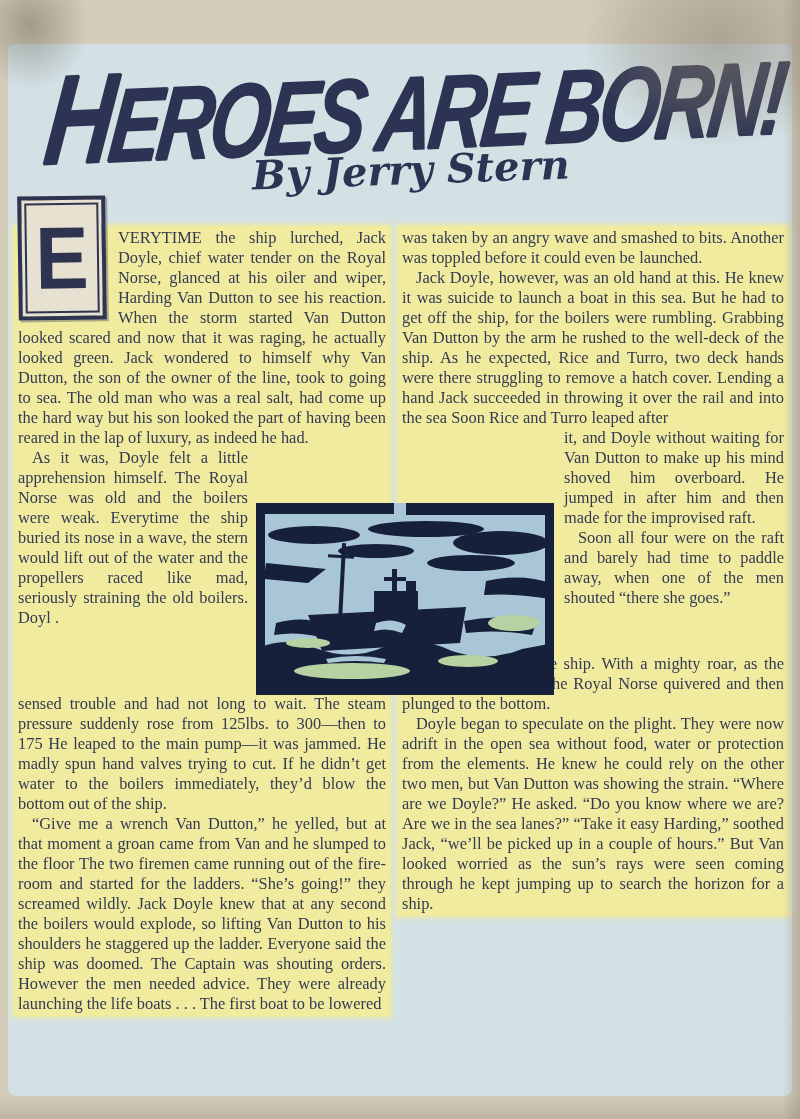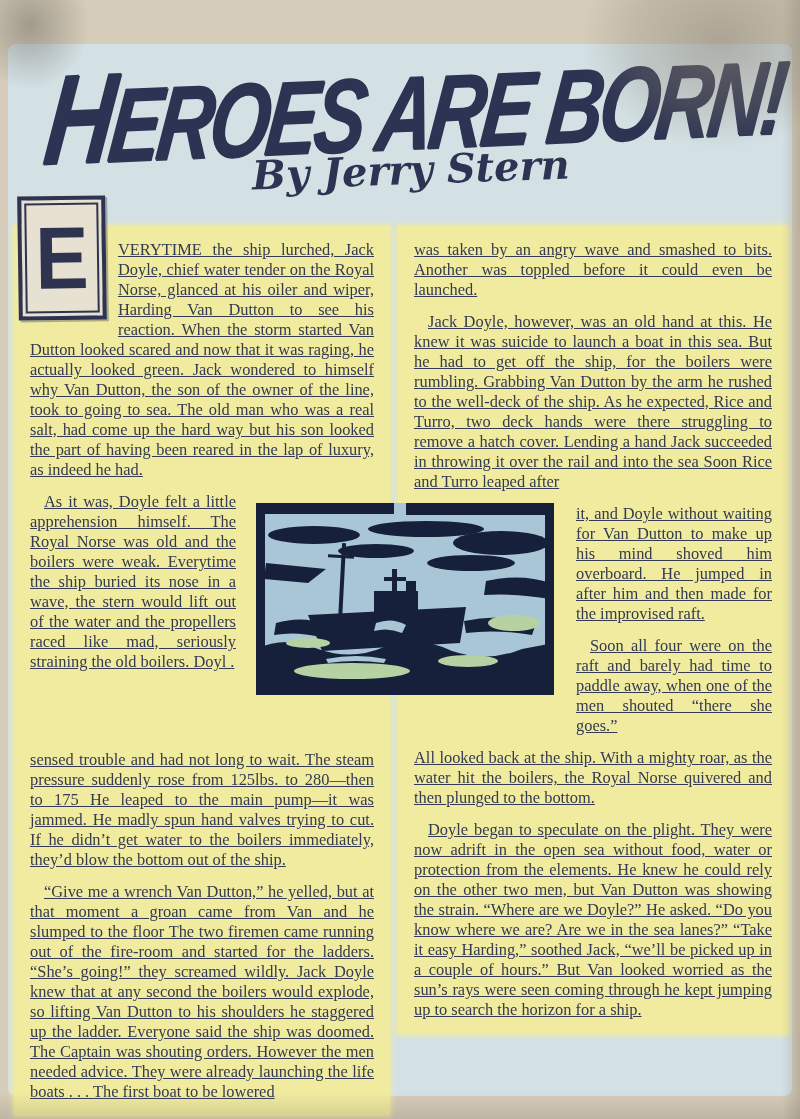--- a/index.html
+++ b/index.html
@@ -59,21 +59,21 @@
     background: #f1eb9f;
     box-shadow: 0 0 5px 2px rgba(241,235,159,0.9);
     padding: 2px 4px;
     font-size: 16.4px; line-height: 20px; color: #343a52;
     text-align: justify;
     z-index: 1;
   }
   .col-left  { left: 14px;  width: 368px; }
   .col-right { left: 398px; width: 382px; }
 
-  .col p { margin: 12px; text-decoration: underline; }
+  .col p { margin: 0; }
   .col p.indent { text-indent: 14px; }
 
   .dropcap-box {
     float: left; width: 80px; height: 116px; margin: -32px 12px 4px 0;
     background: #e7e1d1; border: 4px solid #2e3450;
     box-shadow: inset 0 0 0 3px #e7e1d1, inset 0 0 0 5px #2e3450,
                 2px 2px 0 rgba(46,52,80,0.35);
     display: flex; align-items: center; justify-content: center;
     transform: rotate(-0.8deg);
   }
@@ -102,21 +102,21 @@
   <p class="byline">By Jerry Stern</p>
 
   <div class="col col-left">
     <div class="dropcap-box">
       <span class="dropcap-letter">E</span>
     </div>
     <p>VERYTIME the ship lurched, Jack Doyle, chief water tender on the Royal Norse, glanced at his oiler and wiper, Harding Van Dutton to see his reaction. When the storm started Van Dutton looked scared and now that it was raging, he actually looked green. Jack wondered to himself why Van Dutton, the son of the owner of the line, took to going to sea. The old man who was a real salt, had come up the hard way but his son looked the part of having been reared in the lap of luxury, as indeed he had.</p>
     <div class="narrow-left">
       <p class="indent">As it was, Doyle felt a little apprehension himself. The Royal Norse was old and the boilers were weak. Everytime the ship buried its nose in a wave, the stern would lift out of the water and the propellers raced like mad, seriously straining the old boilers. Doyl .</p>
     </div>
-    <p>sensed trouble and had not long to wait. The steam pressure suddenly rose from 125lbs. to 280—then to 175 He leaped to the main pump—it was jammed. He madly spun hand valves trying to cut. If he didn’t get water to the boilers immediately, they’d blow the bottom out of the ship.</p>
+    <p>sensed trouble and had not long to wait. The steam pressure suddenly rose from 125lbs. to 300—then to 175 He leaped to the main pump—it was jammed. He madly spun hand valves trying to cut. If he didn’t get water to the boilers immediately, they’d blow the bottom out of the ship.</p>
     <p class="indent">“Give me a wrench Van Dutton,” he yelled, but at that moment a groan came from Van and he slumped to the floor The two firemen came running out of the fire-room and started for the ladders. “She’s going!” they screamed wildly. Jack Doyle knew that at any second the boilers would explode, so lifting Van Dutton to his shoulders he staggered up the ladder. Everyone said the ship was doomed. The Captain was shouting orders. However the men needed advice. They were already launching the life boats . . . The first boat to be lowered</p>
   </div>
 
   <div class="col col-right">
     <p>was taken by an angry wave and smashed to bits. Another was toppled before it could even be launched.</p>
     <p class="indent">Jack Doyle, however, was an old hand at this. He knew it was suicide to launch a boat in this sea. But he had to get off the ship, for the boilers were rumbling. Grabbing Van Dutton by the arm he rushed to the well-deck of the ship. As he expected, Rice and Turro, two deck hands were there struggling to remove a hatch cover. Lending a hand Jack succeeded in throwing it over the rail and into the sea Soon Rice and Turro leaped after</p>
     <div class="narrow-right">
       <p>it, and Doyle without waiting for Van Dutton to make up his mind shoved him overboard. He jumped in after him and then made for the improvised raft.</p>
       <p class="indent">Soon all four were on the raft and barely had time to paddle away, when one of the men shouted “there she goes.”</p>
     </div>

